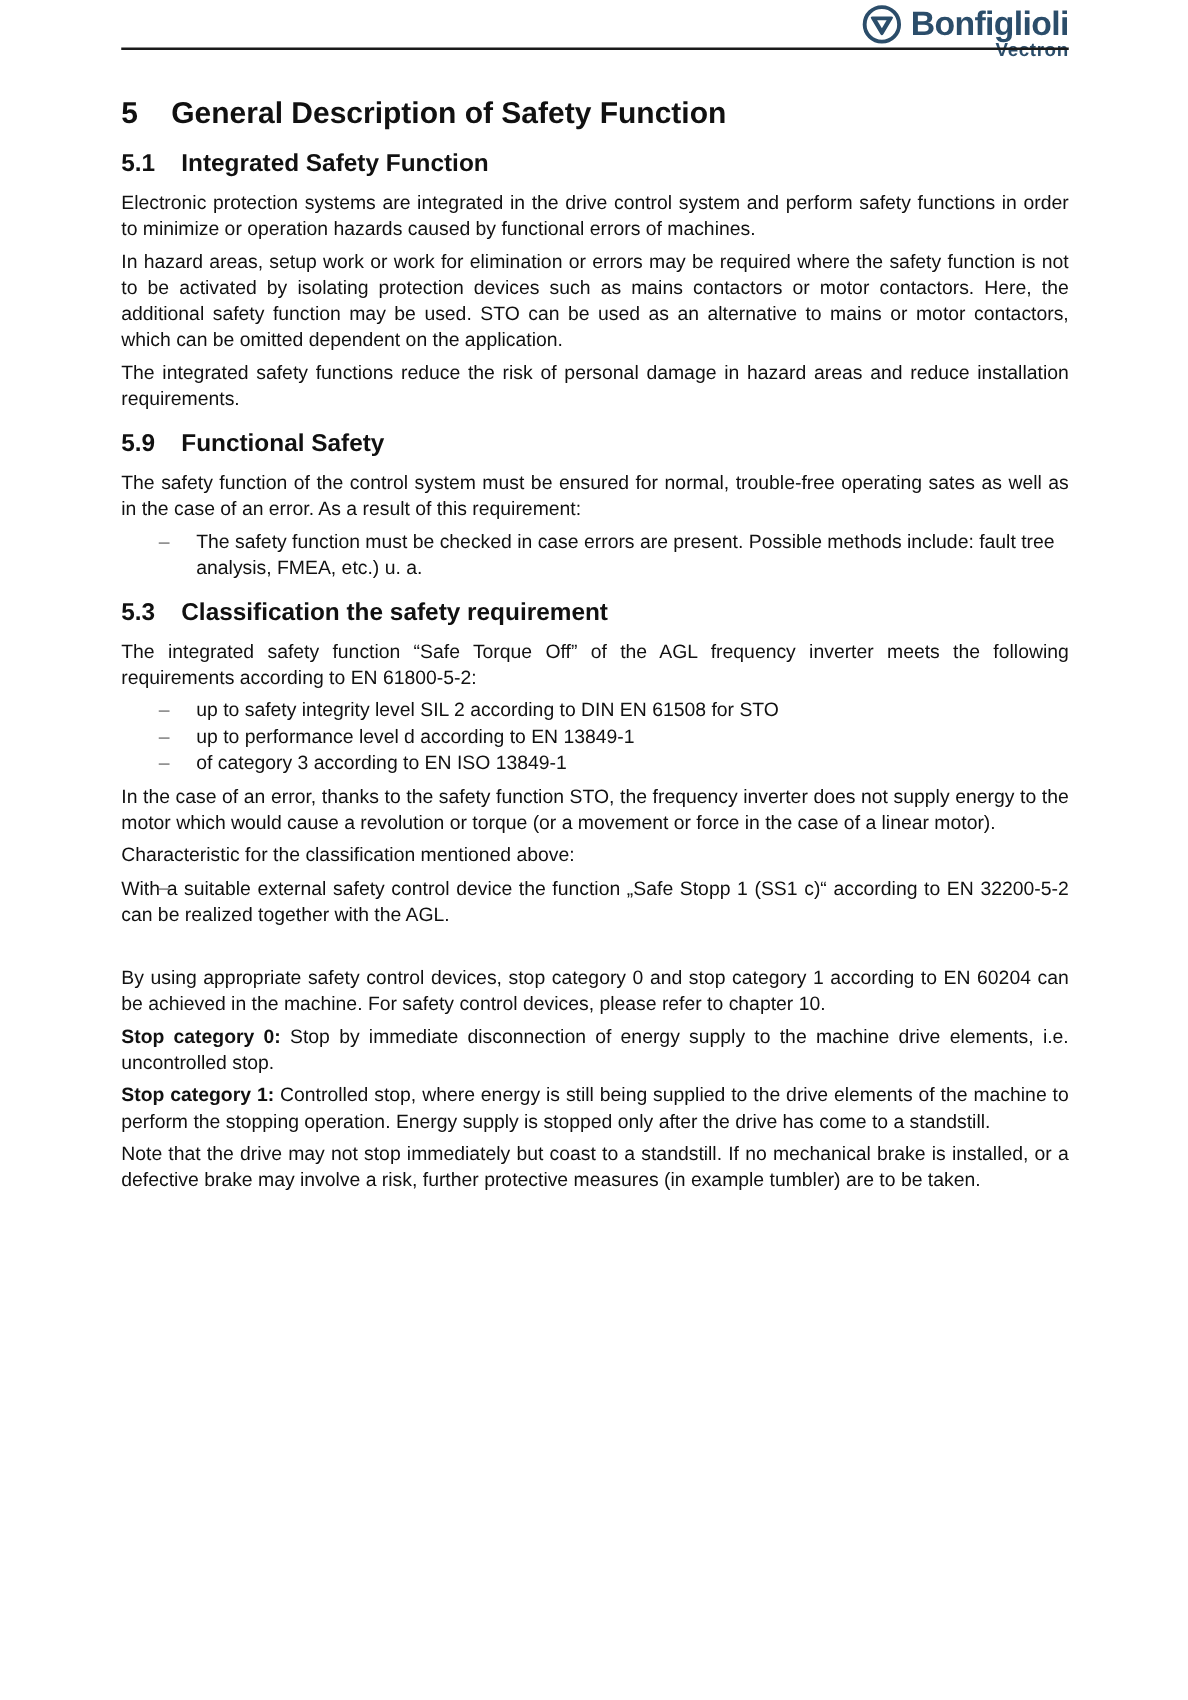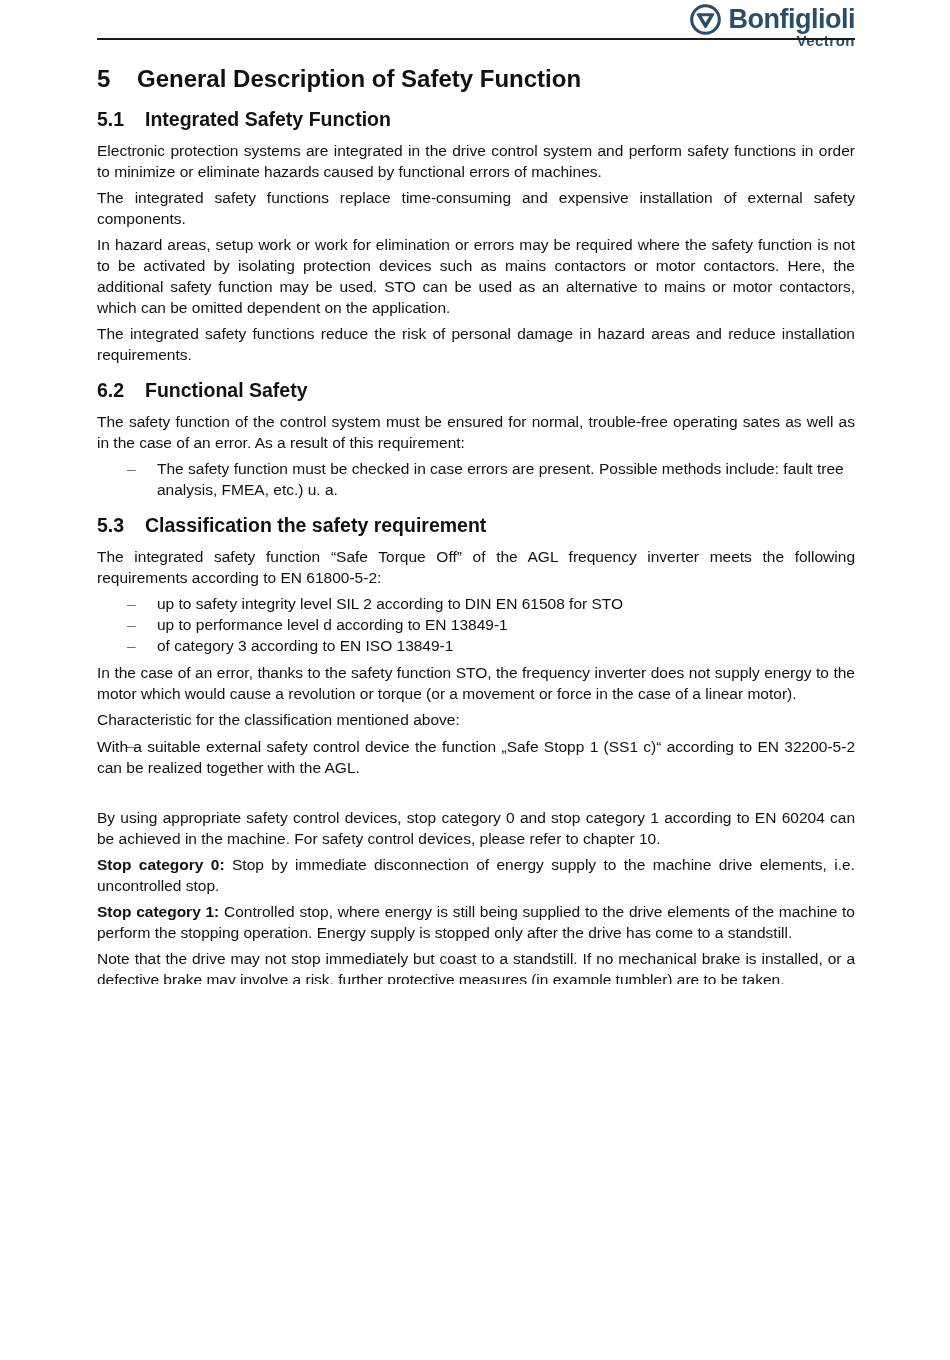--- a/index.html
+++ b/index.html
@@ -10,21 +10,21 @@
 
   
   .header-rule { position: absolute; left: 97px; right: 95px; top: 38px; height: 2px; background: #1a1a1a; }
   .logo { position: absolute; top: 3px; right: 95px; display: flex; flex-direction: column; }
   .logo-row { display: flex; align-items: center; gap: 7px; }
   .logo-icon svg { display: block; }
   .brand-name { font-size: 27px; font-weight: bold; color: var(--brand); letter-spacing: -0.5px; }
   .sub-brand { font-size: 15px; font-weight: bold; color: var(--brand); text-align: right; padding-left: 40px; margin-top: -4px; letter-spacing: 0.5px; }
 
   
-  .content { position: absolute; top: 40px; left: 0; width: 950px; padding: 0 95px 0 97px; }
+  .content { position: absolute; top: 52px; left: 0; width: 950px; padding: 0 95px 0 97px; }
   h1 { font-size: 24px; font-weight: bold; margin: 24px 0 10px 0; line-height: 30px; }
   h1 .hnum { display: inline-block; min-width: 40px; }
   h2 { font-size: 19.5px; font-weight: bold; margin: 13px 0 8px 0; line-height: 25px; }
   h2 .hnum { display: inline-block; min-width: 48px; }
   h2.gap-after { }
   p { font-size: 15.5px; line-height: 21px; text-align: justify; margin-bottom: 5px; }
   p.gap-before { margin-top: 29px; }
   ul.dashes { list-style: none; margin: 2px 0 6px 0; }
   ul.dashes li { position: relative; padding-left: 60px; font-size: 15.5px; line-height: 21px; text-align: left; }
   ul.dashes li .marker { position: absolute; left: 30px; top: 0; color: #6e6e6e; }
@@ -55,26 +55,25 @@
     </div>
     <div class="sub-brand">Vectron</div>
   </div>
   <div class="header-rule"></div>
 
   <div class="content">
 
     <h1><span class="hnum">5</span><span>General Description of Safety Function</span></h1>
 
     <h2><span class="hnum">5.1</span><span>Integrated Safety Function</span></h2>
-    <p>Electronic protection systems are integrated in the drive control system and perform safety functions in order to minimize or eliminate hazards caused by functional errors of machines.</p>
-    <p>The integrated safety functions replace time-consuming and expensive installation of external safety components.</p>
+    <p>Electronic protection systems are integrated in the drive control system and perform safety functions in order to minimize or operation hazards caused by functional errors of machines.</p>
     <p>In hazard areas, setup work or work for elimination or errors may be required where the safety function is not to be activated by isolating protection devices such as mains contactors or motor contactors. Here, the additional safety function may be used. STO can be used as an alternative to mains or motor contactors, which can be omitted dependent on the application.</p>
     <p>The integrated safety functions reduce the risk of personal damage in hazard areas and reduce installation requirements.</p>
 
-    <h2><span class="hnum">6.2</span><span>Functional Safety</span></h2>
+    <h2><span class="hnum">5.9</span><span>Functional Safety</span></h2>
     <p>The safety function of the control system must be ensured for normal, trouble-free operating sates as well as in the case of an error. As a result of this requirement:</p>
     <ul class="dashes">
       <li><span class="marker">–</span><span>The safety function must be checked in case errors are present. Possible methods include: fault tree analysis, FMEA, etc.) u. a.</span></li>
     </ul>
 
     <h2 class="gap-after"><span class="hnum">5.3</span><span>Classification the safety requirement</span></h2>
     <p>The integrated safety function “Safe Torque Off” of the AGL frequency inverter meets the following requirements according to EN 61800-5-2:</p>
     <ul class="dashes">
       <li><span class="marker">–</span><span>up to safety integrity level SIL 2 according to DIN EN 61508 for STO</span></li>
       <li><span class="marker">–</span><span>up to performance level d according to EN 13849-1</span></li>

